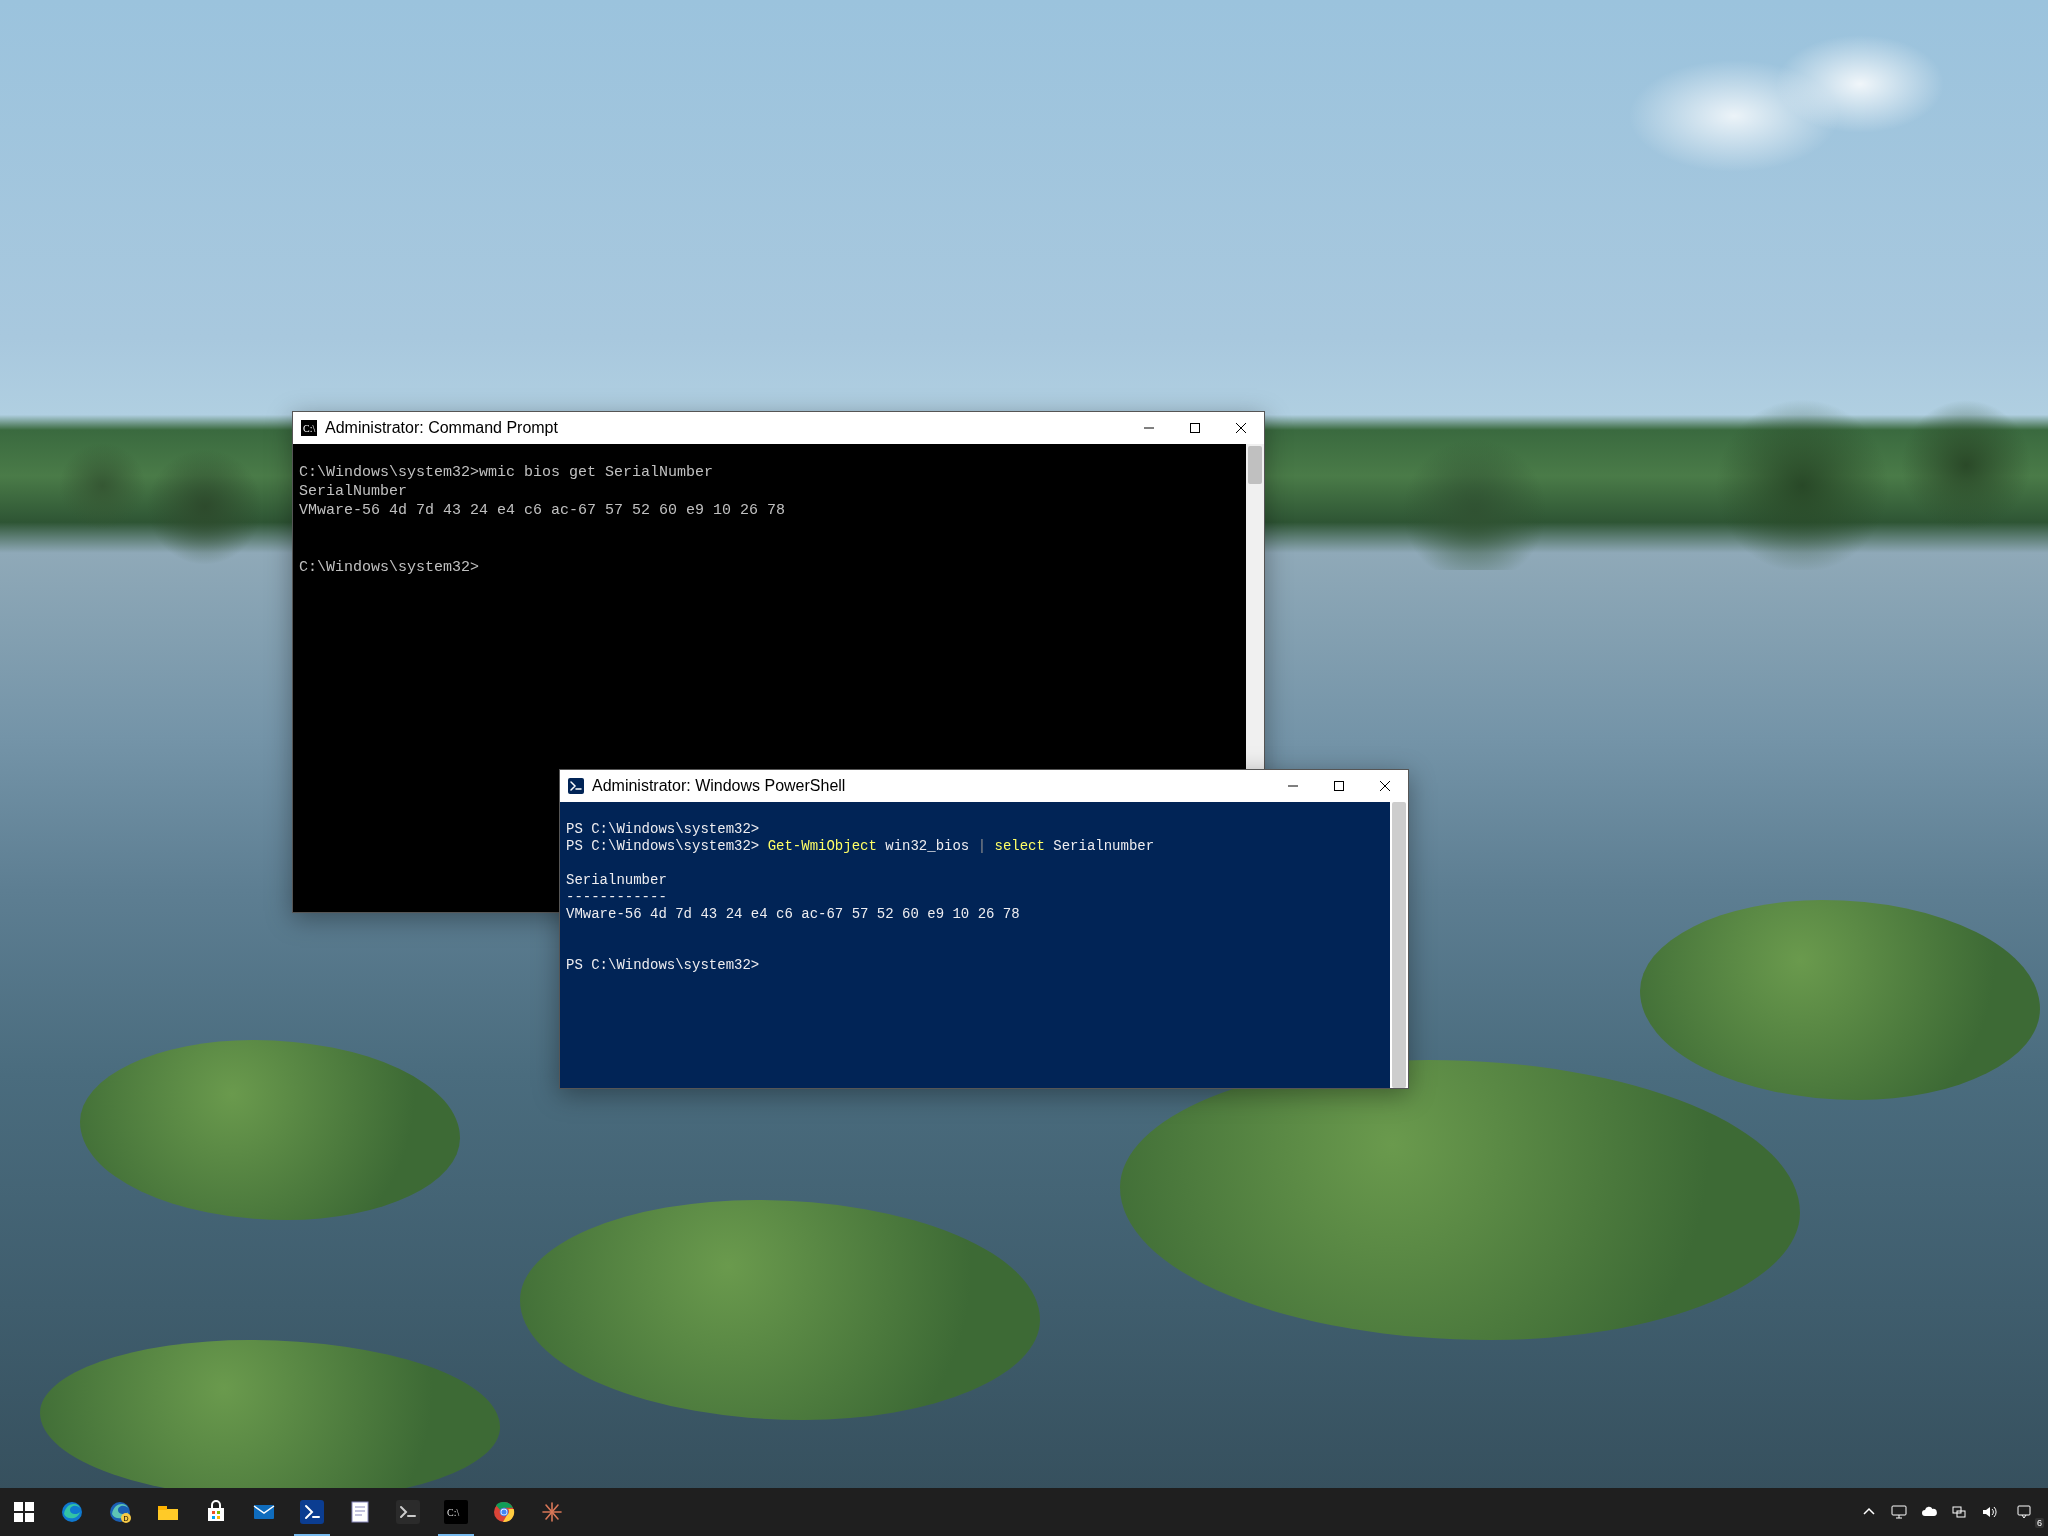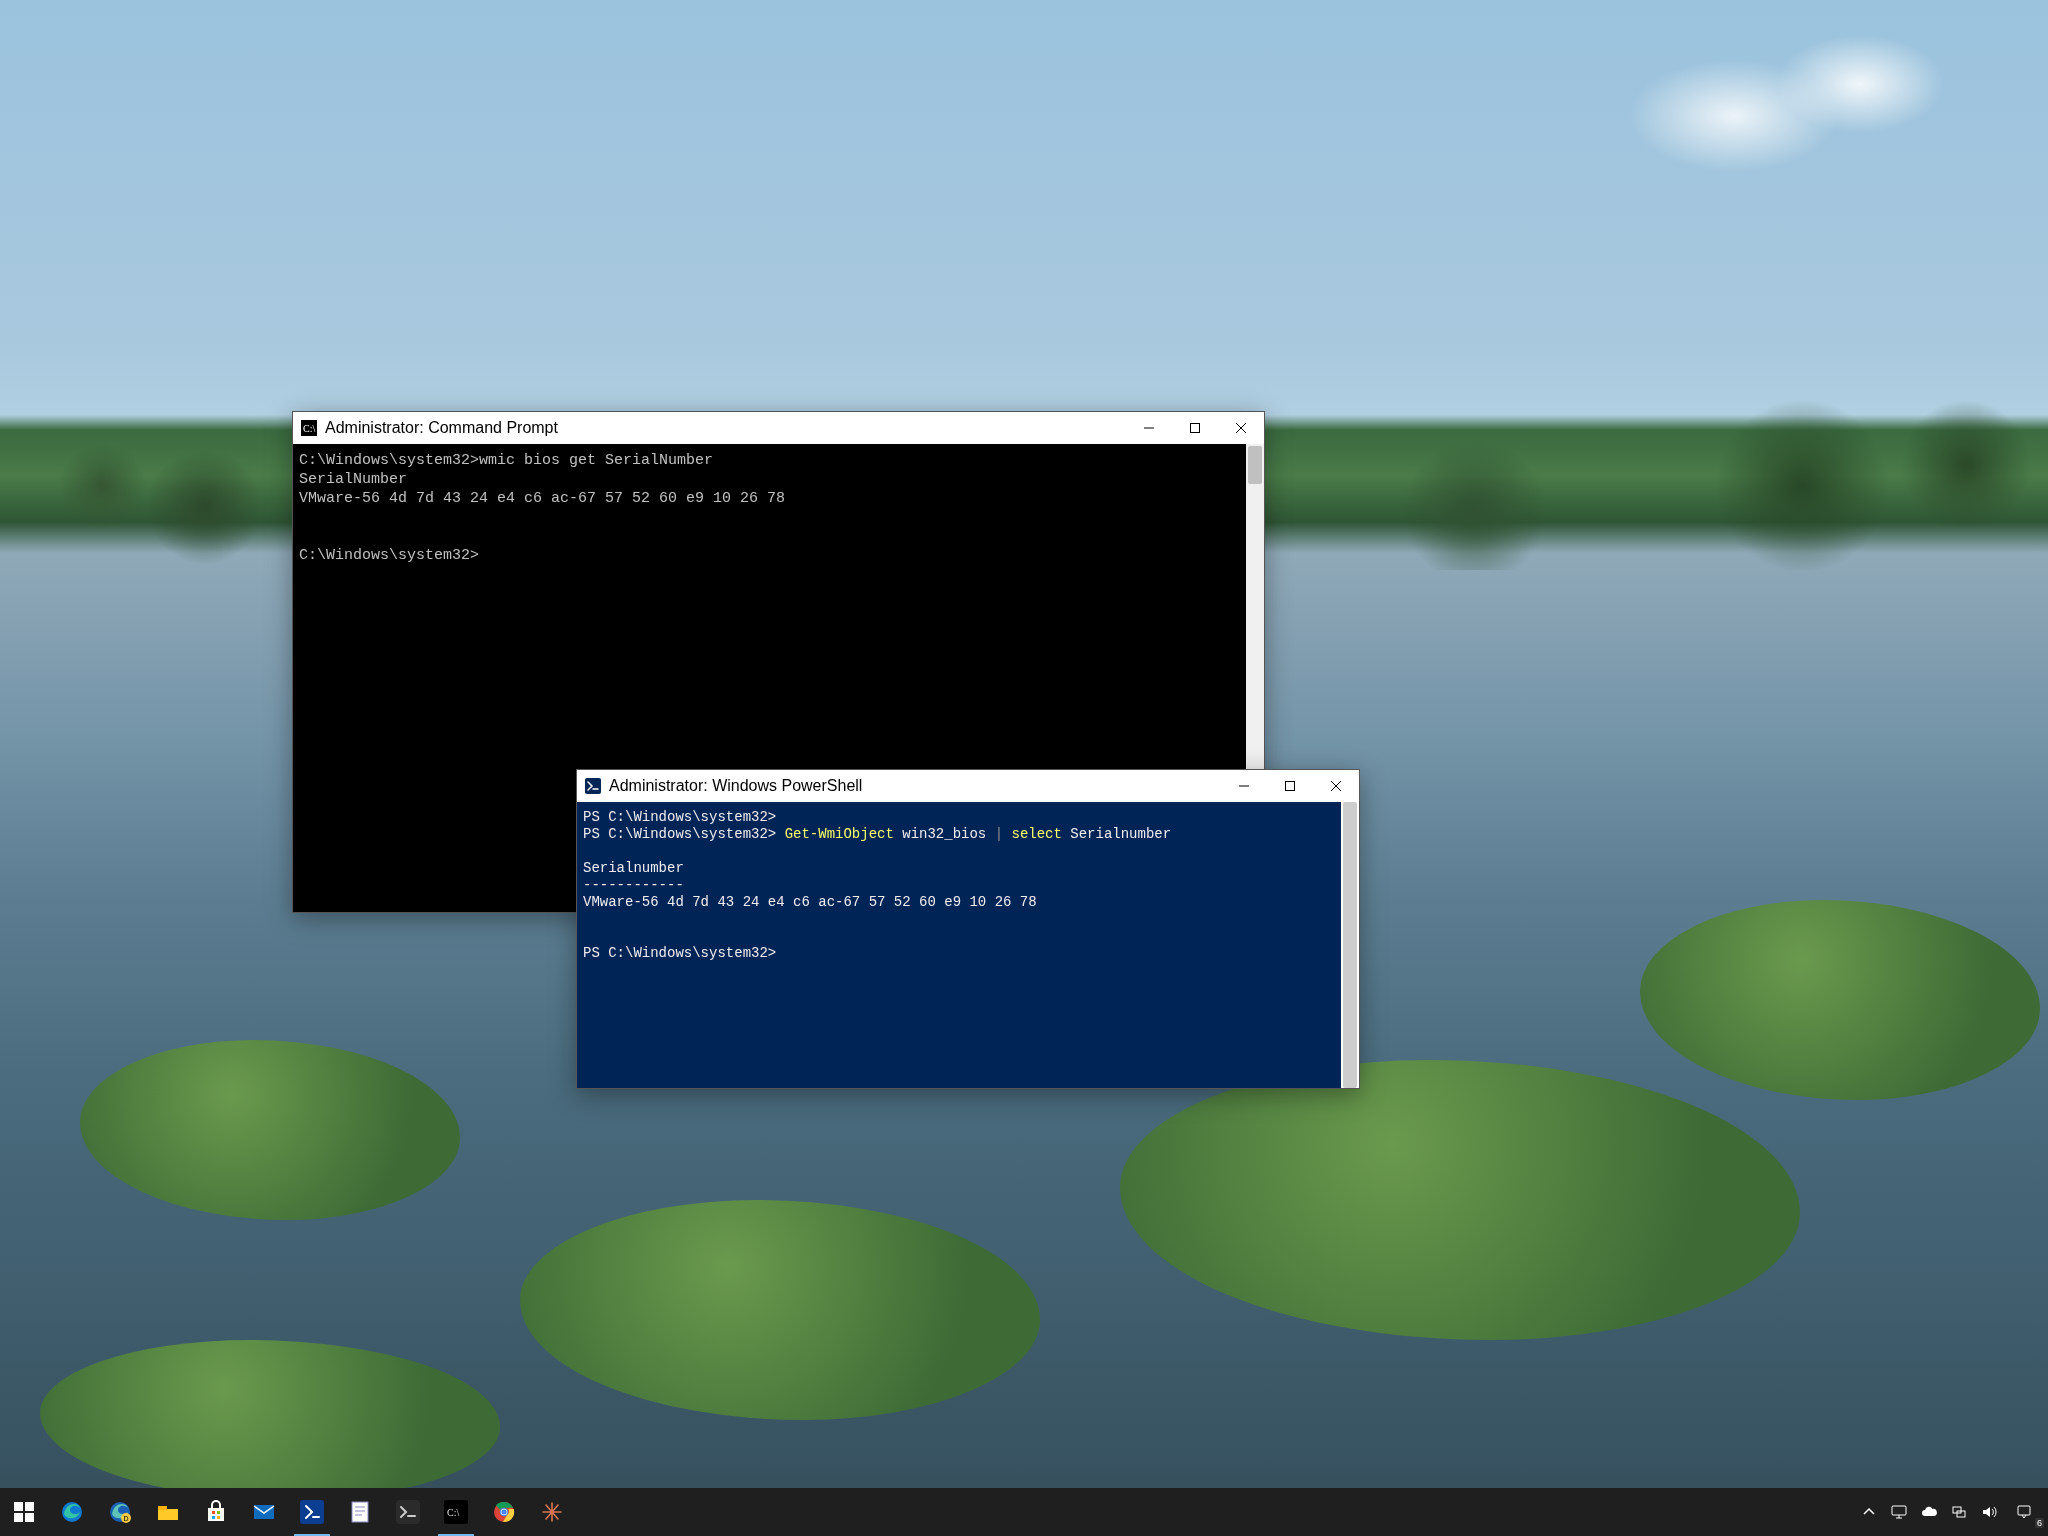--- a/index.html
+++ b/index.html
@@ -46,21 +46,21 @@
 }
 .titlebar .icon { width: 16px; height: 16px; margin-right: 8px; display: flex; align-items: center; justify-content: center; }
 .titlebar .title { font-size: 16px; color: #000; flex: 1; }
 .winbtns { display: flex; height: 100%; }
 .winbtn { width: 46px; height: 100%; display: flex; align-items: center; justify-content: center; cursor: pointer; }
 .winbtn svg { width: 10px; height: 10px; }
 
 .console-body { flex: 1; position: relative; overflow: hidden; }
 .console-text {
   position: absolute; inset: 0 18px 0 0;
-  padding: 7px 6px;
+  padding: 19px 6px;
   font-family: Consolas, "Courier New", monospace;
   font-size: 15px; line-height: 19px; white-space: pre;
 }
 .scrollbar { position: absolute; top: 0; right: 0; width: 18px; height: 100%; background: #f0f0f0; }
 .sb-thumb { position: absolute; left: 2px; right: 2px; top: 2px; height: 38px; background: #c0c0c0; border-radius: 2px; }
 .ps-scrollbar { background: #fff; }
 
 .cmd .console-body { background: #000; color: #c0c0c0; }
 .ps  .console-body { background: #012456; color: #eeedf0; }
 .cmd .titlebar { background: #fff; }
@@ -138,21 +138,21 @@
 <span>VMware-56 4d 7d 43 24 e4 c6 ac-67 57 52 60 e9 10 26 78</span>
 <span></span>
 <span></span>
 <span>C:\Windows\system32&gt;</span></div>
       <div class="scrollbar">
           <div class="sb-thumb"></div>
         </div>
     </div>
   </div>
 
-  <div class="win ps" style="left:576px; top:769px; width:784px; height:320px;">
+  <div class="win ps" style="left:559px; top:769px; width:850px; height:320px;">
     <div class="titlebar">
       <span class="icon">
         <svg viewBox="0 0 16 16">
             <rect width="16" height="16" rx="2" fill="#012456"></rect>
             <path d="M3 4l4 4-4 4M8 11h5" stroke="#fff" stroke-width="1.5" fill="none" stroke-linecap="round"></path>
           </svg>
       </span>
       <span class="title">Administrator: Windows PowerShell</span>
       <div class="winbtns">
         <div class="winbtn">

